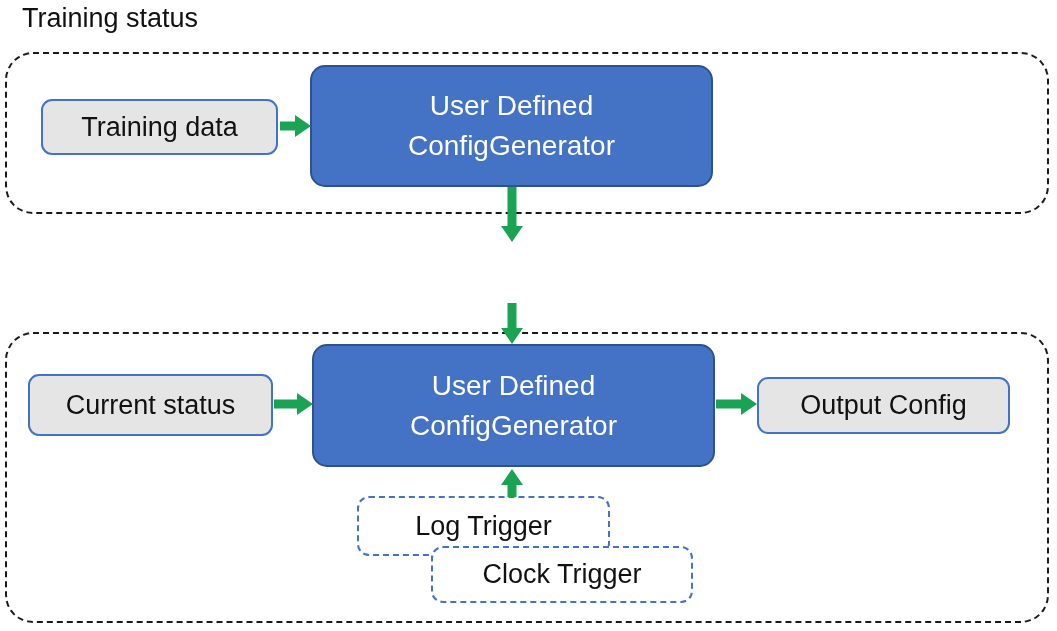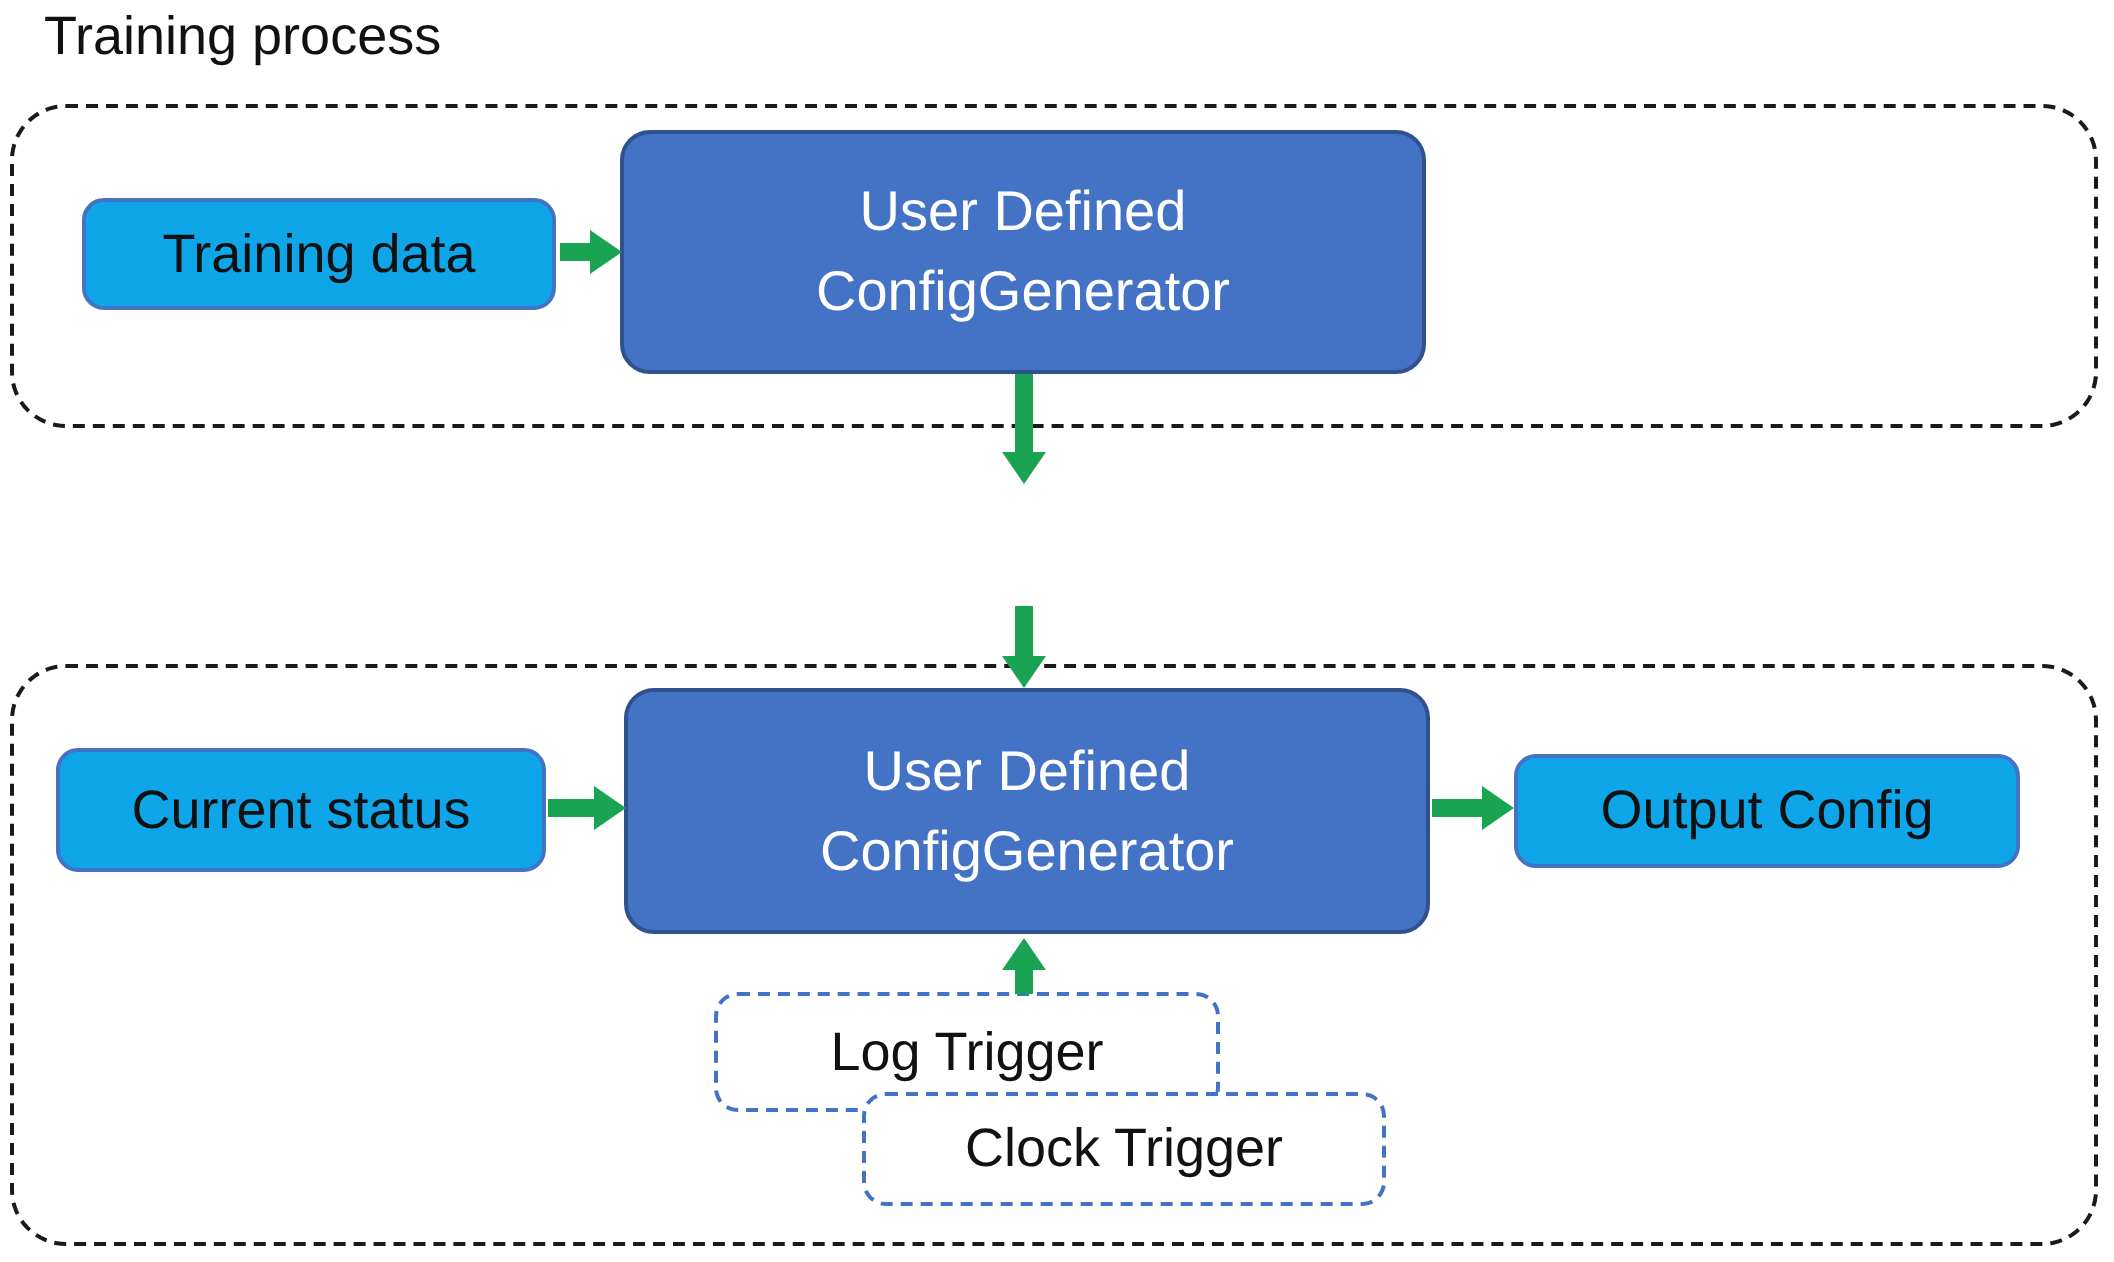--- a/index.html
+++ b/index.html
@@ -19,21 +19,21 @@
   .section-title{
     position:absolute;color:var(--text-dark);font-size:27px;line-height:1.15;
     letter-spacing:0px;
   }
   .dashed-container{
     position:absolute;border:2.5px dashed var(--dashed-black);border-radius:28px;
     background:transparent;
   }
   .node{
     position:absolute;display:flex;align-items:center;justify-content:center;
-    text-align:center;color:var(--text-dark);font-size:27px;background:#0ea5e9;
+    text-align:center;color:var(--text-dark);font-size:27px;background:#e5e5e5;
   }
   .io-box{
     border:2px solid var(--outline-blue);border-radius:11px;
   }
   .gen-box{
     background:var(--box-blue);border:2.5px solid var(--box-blue-border);
     border-radius:15px;color:var(--text-light);flex-direction:column;
     font-size:28px;line-height:40px;
   }
   .trigger-box{
@@ -43,21 +43,21 @@
     position:absolute;left:0;top:0;width:1057px;height:631px;pointer-events:none;
   }
   .arrow-layer polygon{fill:var(--arrow-green);}
   .z1{z-index:1}.z2{z-index:2}.z3{z-index:3}
 </style>
 </head>
 <body>
 
 <div class="canvas">
 
-  <div class="section-title" style="left:22px;top:3px;">Training process</div>
+  <div class="section-title" style="left:22px;top:3px;">Training status</div>
 
   <div class="dashed-container" style="left:5px;top:52px;width:1044px;height:162px;"></div>
 
   <div class="node io-box" style="left:41px;top:99px;width:237px;height:56px;">Training data</div>
 
   <div class="node gen-box z1" style="left:310px;top:65px;width:403px;height:122px;">
     <span>User Defined</span>
     <span>ConfigGenerator</span>
   </div>
 

